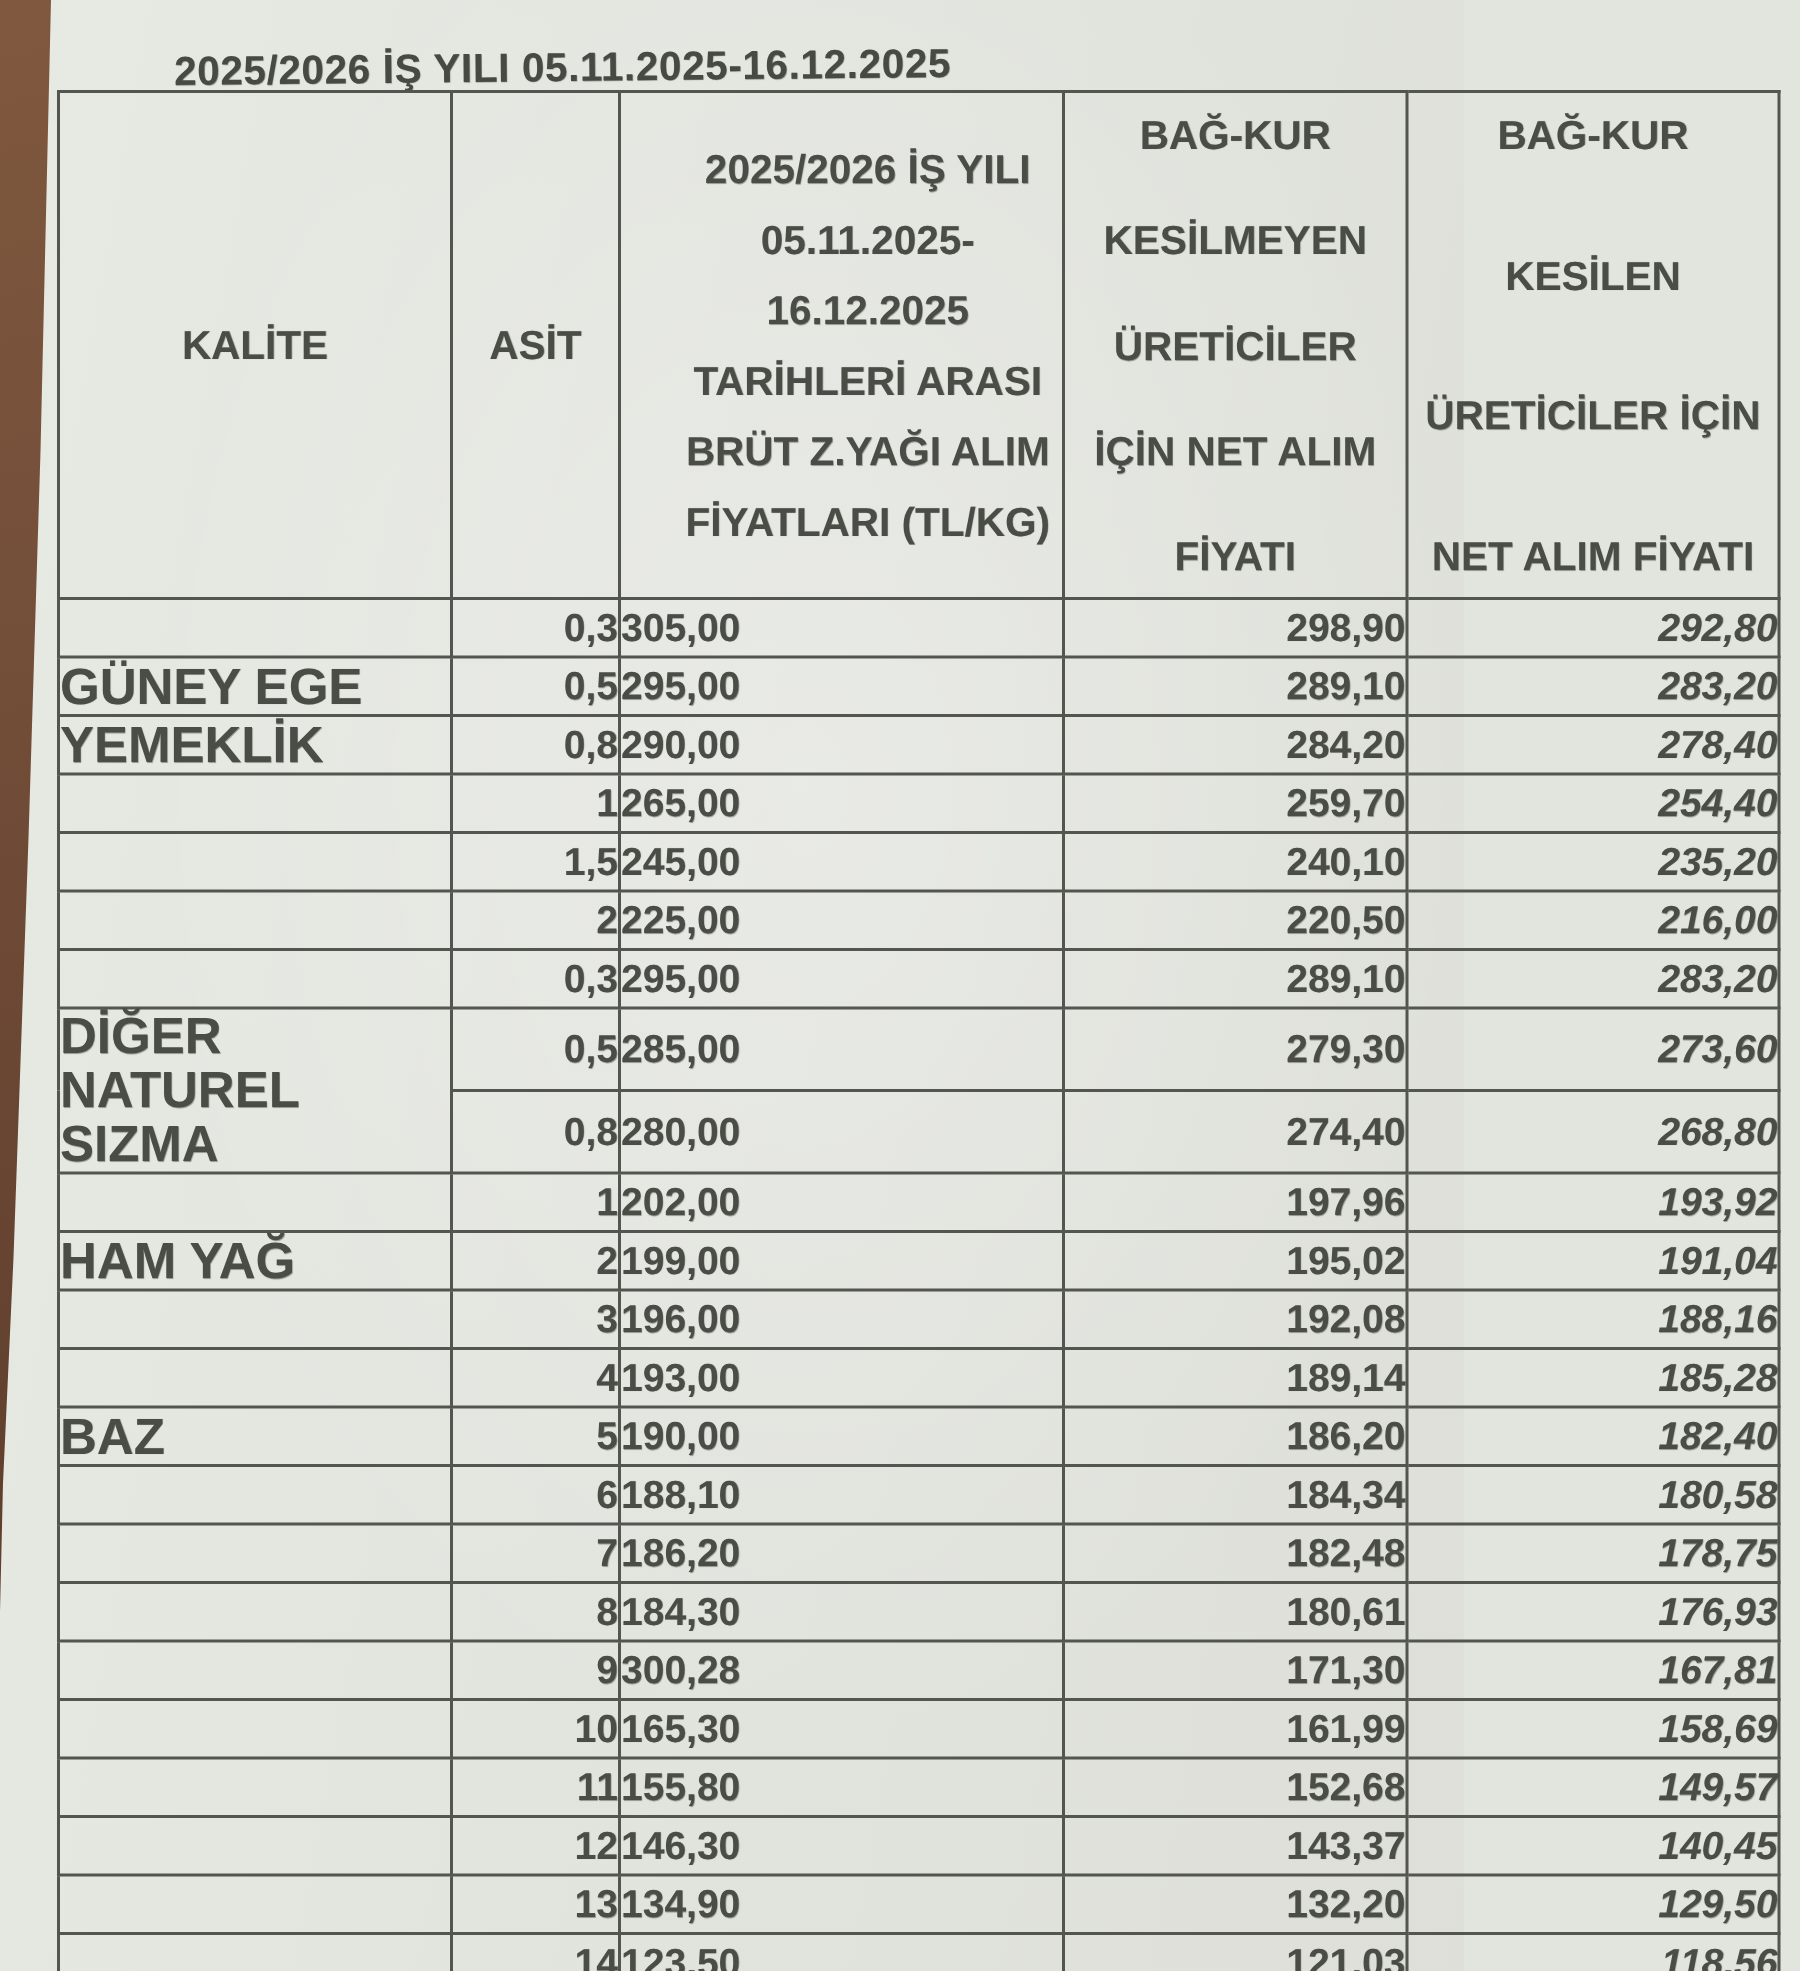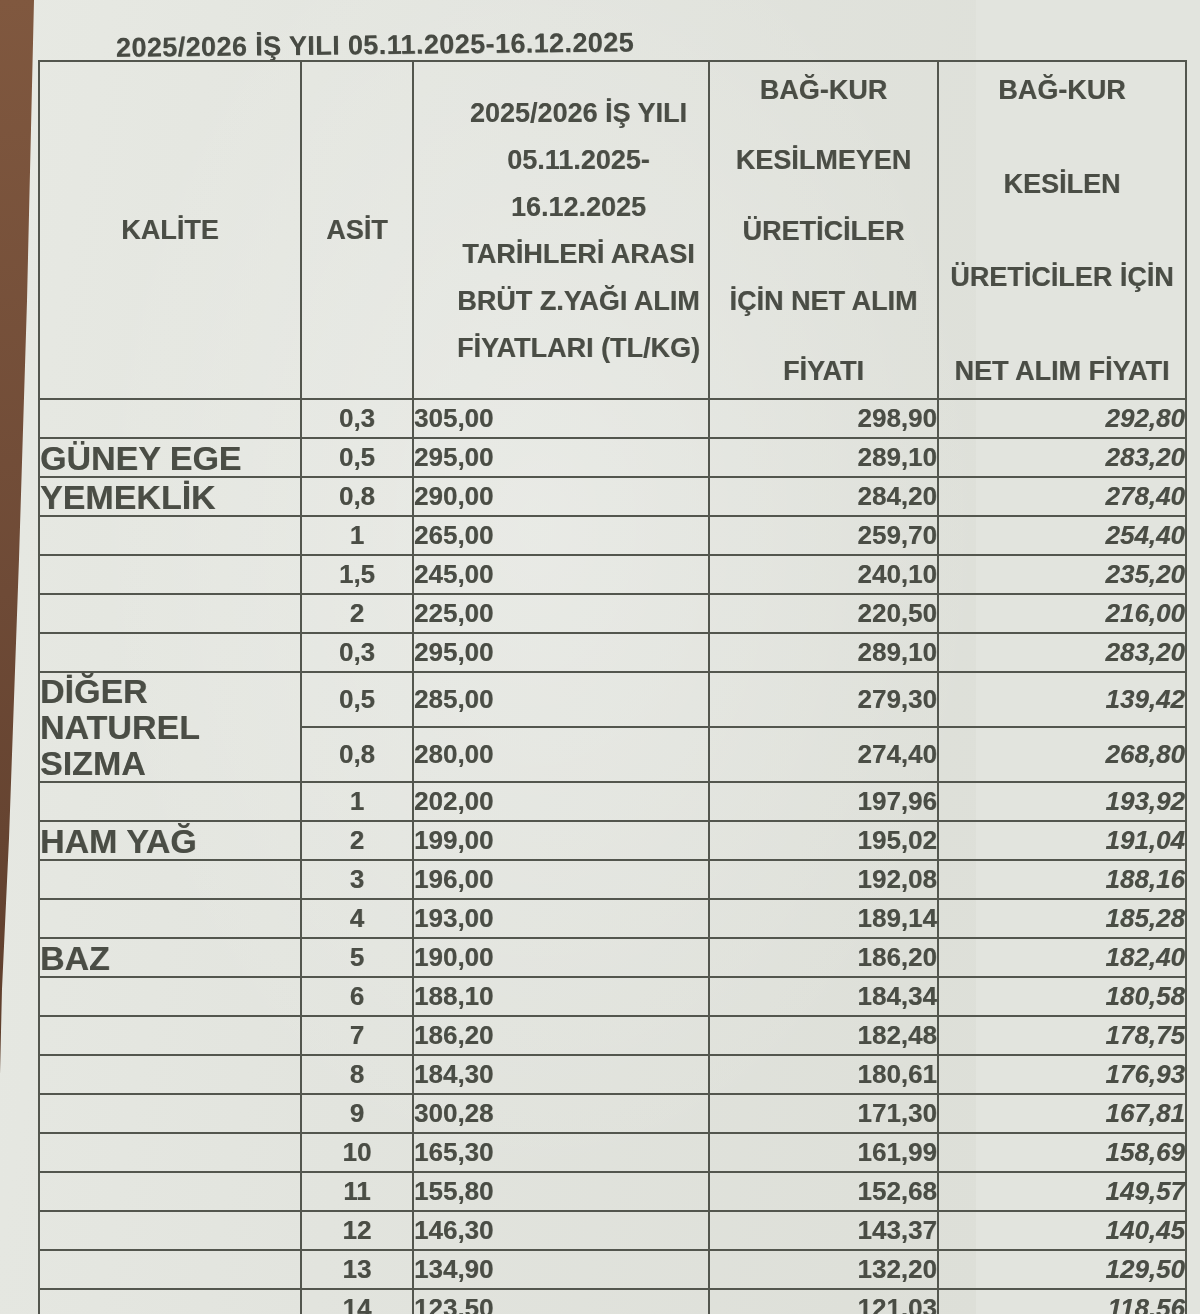--- a/index.html
+++ b/index.html
@@ -38,21 +38,21 @@
     padding:0;margin:0;
     background:transparent;
   }
   thead tr{height:338px;}
   th{font-weight:700;font-size:27px;vertical-align:middle;text-align:center;}
   th .hwrap{display:flex;flex-direction:column;justify-content:space-between;align-items:center;height:312px;padding:12px 0 10px 0;}
   th .hwrap.center{justify-content:center;padding-left:35px;}
   th .hwrap.center .hline{line-height:47px;}
   tbody td{height:37px;font-size:26px;vertical-align:middle;}
   td.kalite{font-size:34px;text-align:left;padding-left:10px;line-height:36px;}
-  td.asit{text-align:center;}
+  td.asit{text-align:right;}
   td.brut{text-align:left;}
   td.net1{text-align:right;padding-right:46px;}
   td.net2{text-align:right;padding-right:32px;font-style:italic;}
 </style>
 </head>
 <body>
 
 <div class="scene">
   <div class="wood-edge"></div>
 
@@ -158,21 +158,21 @@
           <td class="net2">283,20</td>
         </tr>
         <tr>
           <td class="kalite" rowspan="2">
             <div>DİĞER NATUREL</div>
             <div>SIZMA</div>
           </td>
           <td class="asit">0,5</td>
           <td class="brut">285,00</td>
           <td class="net1">279,30</td>
-          <td class="net2">139,42</td>
+          <td class="net2">273,60</td>
         </tr>
         <tr>
           <td class="asit">0,8</td>
           <td class="brut">280,00</td>
           <td class="net1">274,40</td>
           <td class="net2">268,80</td>
         </tr>
         <tr>
           <td class="kalite"></td>
           <td class="asit">1</td>

